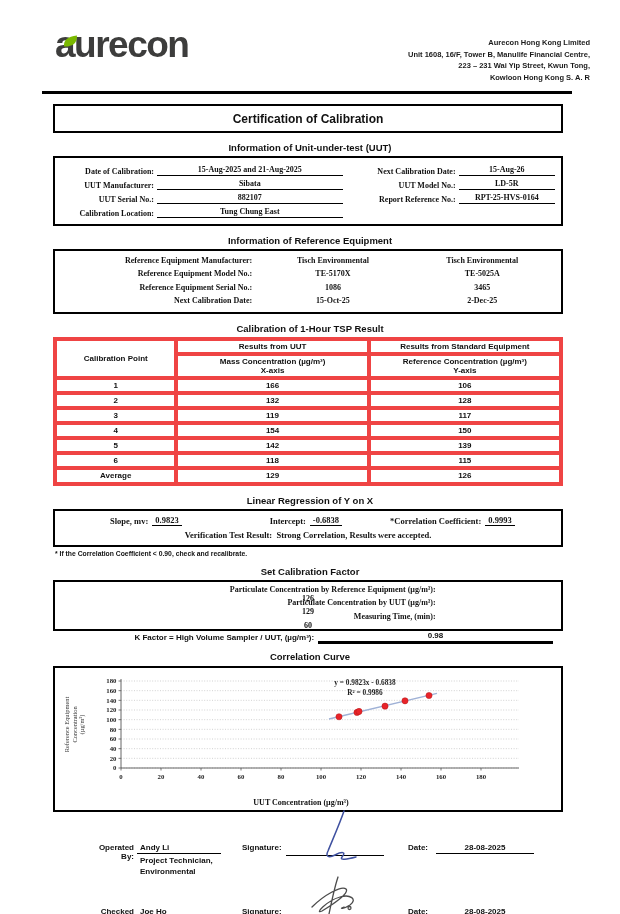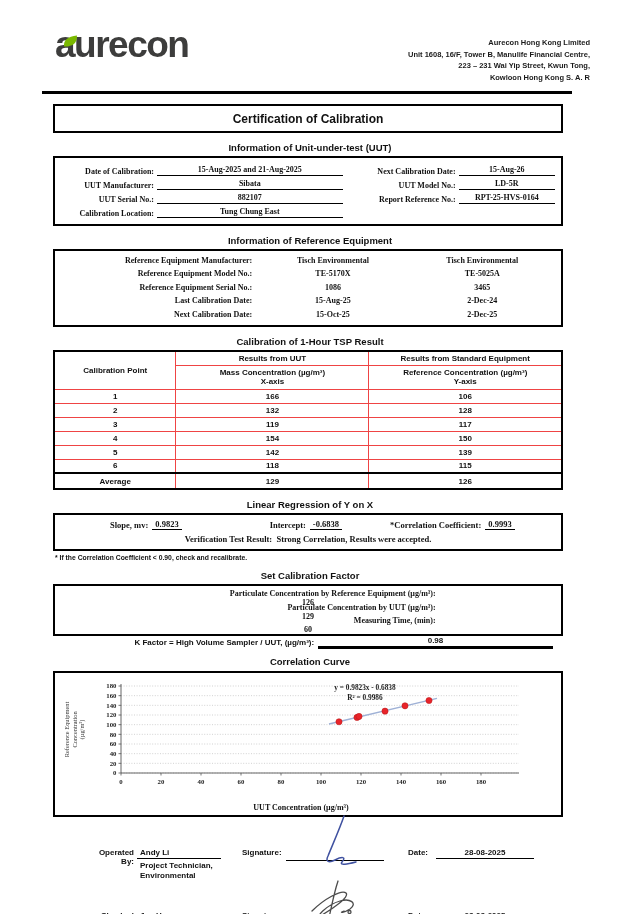--- a/index.html
+++ b/index.html
@@ -29,21 +29,21 @@
   .uut-col-l .lab { width:96px; }
   .uut-col-r .lab { width:116px; }
   .fld .val { flex:1; border-bottom:1px solid #000; text-align:center; padding-bottom:1px; white-space:nowrap; }
   
   .ref-box { padding:3px 4px 4px; }
   .ref-row { display:flex; font-size:8px; font-weight:bold; height:13.5px; align-items:center; }
   .ref-row .rlab { width:40%; text-align:right; padding-right:6px; }
   .ref-row .rv { width:30%; text-align:center; }
   
   table.tsp { margin-left:53px; width:510px; border-collapse:collapse; font-size:8px; font-weight:bold; table-layout:fixed; }
-  table.tsp td, table.tsp th { border:1px solid #ef4444; text-align:center; padding:1px 2px; }
+  table.tsp td, table.tsp th { border:4px solid #ef4444; text-align:center; padding:1px 2px; }
   table.tsp { border:2px solid #000; }
   table.tsp .c1 { width:24%; }
   table.tsp .c2 { width:38%; }
   table.tsp .c3 { width:38%; }
   table.tsp tr { height:14px; }
   table.tsp tr.subhead { height:24px; }
   table.tsp tr.avg td { border-top:2px solid #000; height:16px; }
   
   .reg-box { padding:4px 10px 5px; font-size:8.5px; font-weight:bold; }
   .reg-line1 { display:flex; align-items:flex-end; }
@@ -146,25 +146,20 @@
       </div>
     <div class="ref-row">
         <span class="rlab">Reference Equipment Model No.:</span>
         <span class="rv">TE-5170X</span>
         <span class="rv">TE-5025A</span>
       </div>
     <div class="ref-row">
         <span class="rlab">Reference Equipment Serial No.:</span>
         <span class="rv">1086</span>
         <span class="rv">3465</span>
-      </div>
-    <div class="ref-row">
-        <span class="rlab">Last Calibration Date:</span>
-        <span class="rv">15-Aug-25</span>
-        <span class="rv">2-Dec-24</span>
       </div>
     <div class="ref-row">
         <span class="rlab">Next Calibration Date:</span>
         <span class="rv">15-Oct-25</span>
         <span class="rv">2-Dec-25</span>
       </div>
   </div>
 
   <div class="sec-head">Calibration of 1-Hour TSP Result</div>
   <table class="tsp">

